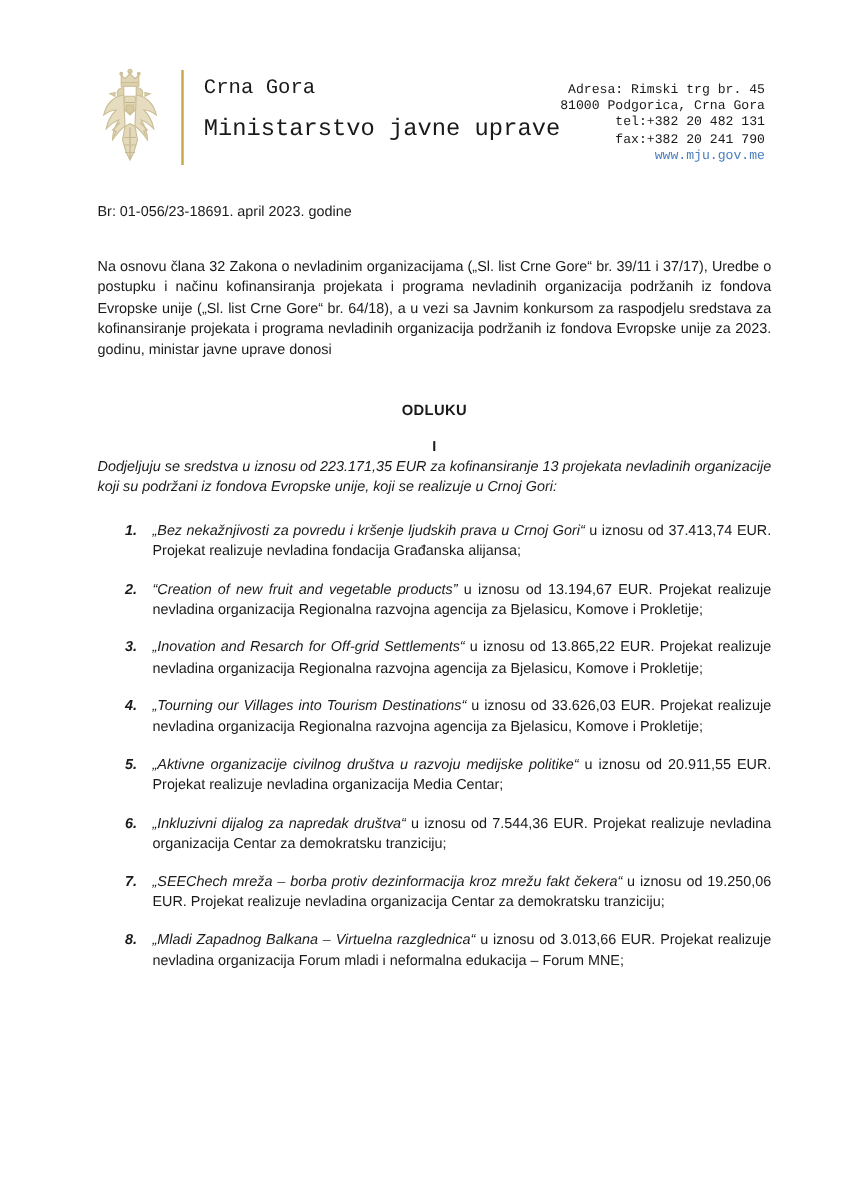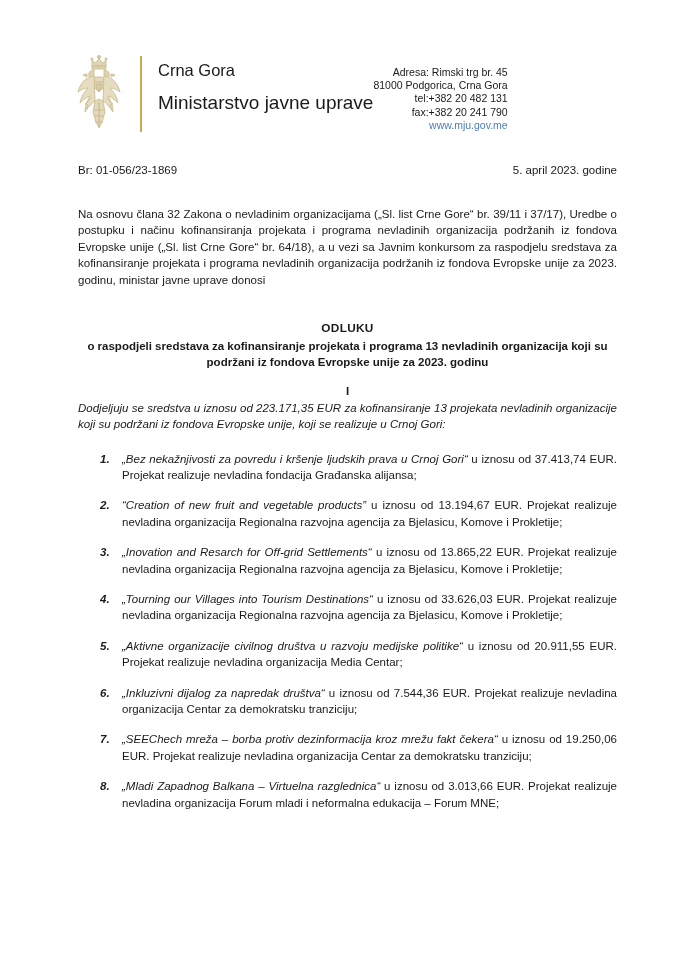--- a/index.html
+++ b/index.html
@@ -21,23 +21,24 @@
   }
 
   
   .letterhead {
     position: absolute;
     left: 0;
     top: 52px;
     width: 679px;
     display: flex;
     align-items: flex-start;
-    justify-content: flex-start;
+    justify-content: center;
     padding: 0 62px 0 72px;
     box-sizing: border-box;
+    font-family: Liberation Mono, monospace;
   }
   .brand {
     display: flex;
     align-items: stretch;
   }
   .crest {
     width: 54px;
     height: 86px;
     flex: 0 0 54px;
     display: block;
@@ -76,21 +77,20 @@
     color: #4a7ebb;
   }
 
   
   .refrow {
     position: absolute;
     left: 78px;
     right: 62px;
     top: 162px;
     display: flex;
-    justify-content: space-between;
     font-size: 11.5px;
     line-height: 16px;
     color: #1a1a1a;
   }
 
   
   .body {
     position: absolute;
     left: 78px;
     right: 62px;
@@ -214,30 +214,29 @@
       <div>Adresa: Rimski trg br. 45</div>
       <div>81000 Podgorica, Crna Gora</div>
       <div>tel:+382 20 482 131</div>
       <div>fax:+382 20 241 790</div>
       <div class="url">www.mju.gov.me</div>
     </div>
   </div>
 
   <div class="refrow">
     <span>Br: 01-056/23-1869</span>
-    <span>5. april 2023. godine</span>
+    <span>1. april 2023. godine</span>
   </div>
 
   <div class="body">
 
     <p class="just">Na osnovu člana 32 Zakona o nevladinim organizacijama („Sl. list Crne Gore“ br. 39/11 i 37/17), Uredbe o postupku i načinu kofinansiranja projekata i programa nevladinih organizacija podržanih iz fondova Evropske unije („Sl. list Crne Gore“ br. 64/18), a u vezi sa Javnim konkursom za raspodjelu sredstava za kofinansiranje projekata i programa nevladinih organizacija podržanih iz fondova Evropske unije za 2023. godinu, ministar javne uprave donosi</p>
 
     <div class="title-block">
       <div class="title-main">ODLUKU</div>
-      <div class="title-sub">o raspodjeli sredstava za kofinansiranje projekata i programa 13 nevladinih organizacija koji su podržani iz fondova Evropske unije za 2023. godinu</div>
     </div>
 
     <div class="section-mark">I</div>
 
     <p class="just lead">Dodjeljuju se sredstva u iznosu od 223.171,35 EUR za kofinansiranje 13 projekata nevladinih organizacije koji su podržani iz fondova Evropske unije, koji se realizuje u Crnoj Gori:</p>
 
     <ol class="awards">
         <li><span class="proj">„Bez nekažnjivosti za povredu i kršenje ljudskih prava u Crnoj Gori“</span><span> u iznosu od 37.413,74 EUR. Projekat realizuje nevladina fondacija Građanska alijansa;</span></li>
         <li><span class="proj">“Creation of new fruit and vegetable products”</span><span> u iznosu od 13.194,67 EUR. Projekat realizuje nevladina organizacija Regionalna razvojna agencija za Bjelasicu, Komove i Prokletije;</span></li>
         <li><span class="proj">„Inovation and Resarch for Off-grid Settlements“</span><span> u iznosu od 13.865,22 EUR. Projekat realizuje nevladina organizacija Regionalna razvojna agencija za Bjelasicu, Komove i Prokletije;</span></li>

